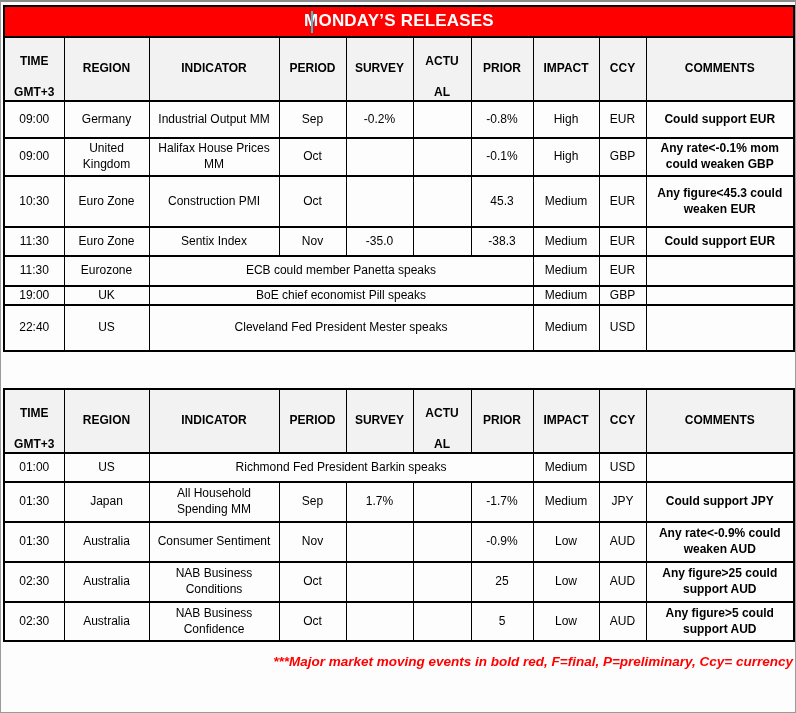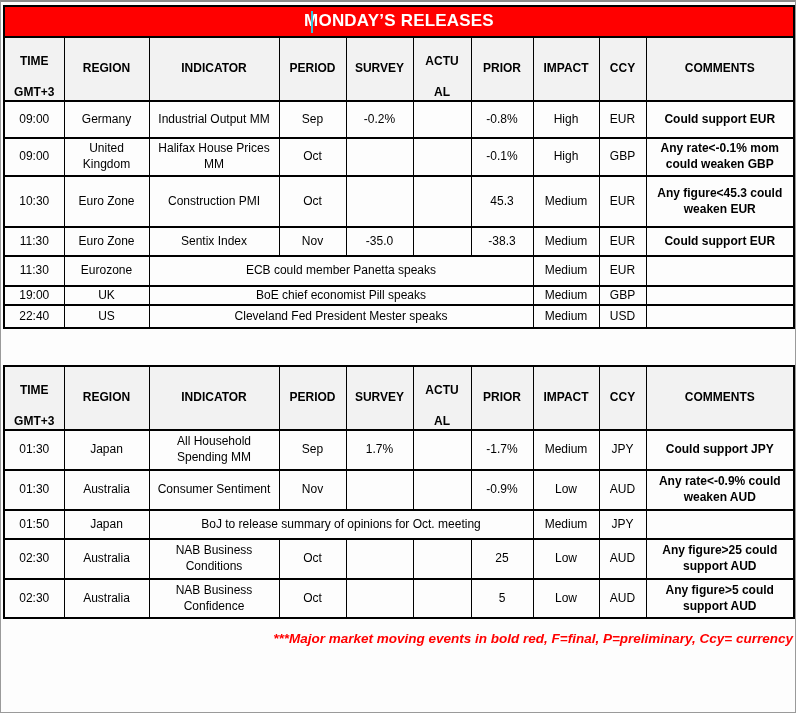--- a/index.html
+++ b/index.html
@@ -139,21 +139,21 @@
       <td class="com"></td>
     </tr>
     <tr style="height:19px">
       <td>19:00</td>
       <td>UK</td>
       <td colspan="5">BoE chief economist Pill speaks</td>
       <td>Medium</td>
       <td>GBP</td>
       <td class="com"></td>
     </tr>
-    <tr style="height:23px">
+    <tr style="height:46px">
       <td>22:40</td>
       <td>US</td>
       <td colspan="5">Cleveland Fed President Mester speaks</td>
       <td>Medium</td>
       <td>USD</td>
       <td class="com"></td>
     </tr>
   </tbody>
     </table>
 
@@ -185,20 +185,28 @@
       <th>
             <span class="blk">ACTU</span>
             <span class="blk">AL</span>
           </th>
       <th>PRIOR</th>
       <th>IMPACT</th>
       <th>CCY</th>
       <th>COMMENTS</th>
     </tr>
 
+    <tr style="height:29px">
+      <td>01:00</td>
+      <td>US</td>
+      <td colspan="5">Richmond Fed President Barkin speaks</td>
+      <td>Medium</td>
+      <td>USD</td>
+      <td class="com"></td>
+    </tr>
     <tr style="height:40px">
       <td>01:30</td>
       <td>Japan</td>
       <td class="ind">All Household Spending MM</td>
       <td>Sep</td>
       <td>1.7%</td>
       <td></td>
       <td>-1.7%</td>
       <td>Medium</td>
       <td>JPY</td>
@@ -209,28 +217,20 @@
       <td>Australia</td>
       <td class="ind">Consumer Sentiment</td>
       <td>Nov</td>
       <td></td>
       <td></td>
       <td>-0.9%</td>
       <td>Low</td>
       <td>AUD</td>
       <td class="com">Any rate&lt;-0.9% could weaken AUD</td>
     </tr>
-    <tr style="height:29px">
-      <td>01:50</td>
-      <td>Japan</td>
-      <td colspan="5">BoJ to release summary of opinions for Oct. meeting</td>
-      <td>Medium</td>
-      <td>JPY</td>
-      <td class="com"></td>
-    </tr>
     <tr style="height:40px">
       <td>02:30</td>
       <td>Australia</td>
       <td class="ind">NAB Business Conditions</td>
       <td>Oct</td>
       <td></td>
       <td></td>
       <td>25</td>
       <td>Low</td>
       <td>AUD</td>

